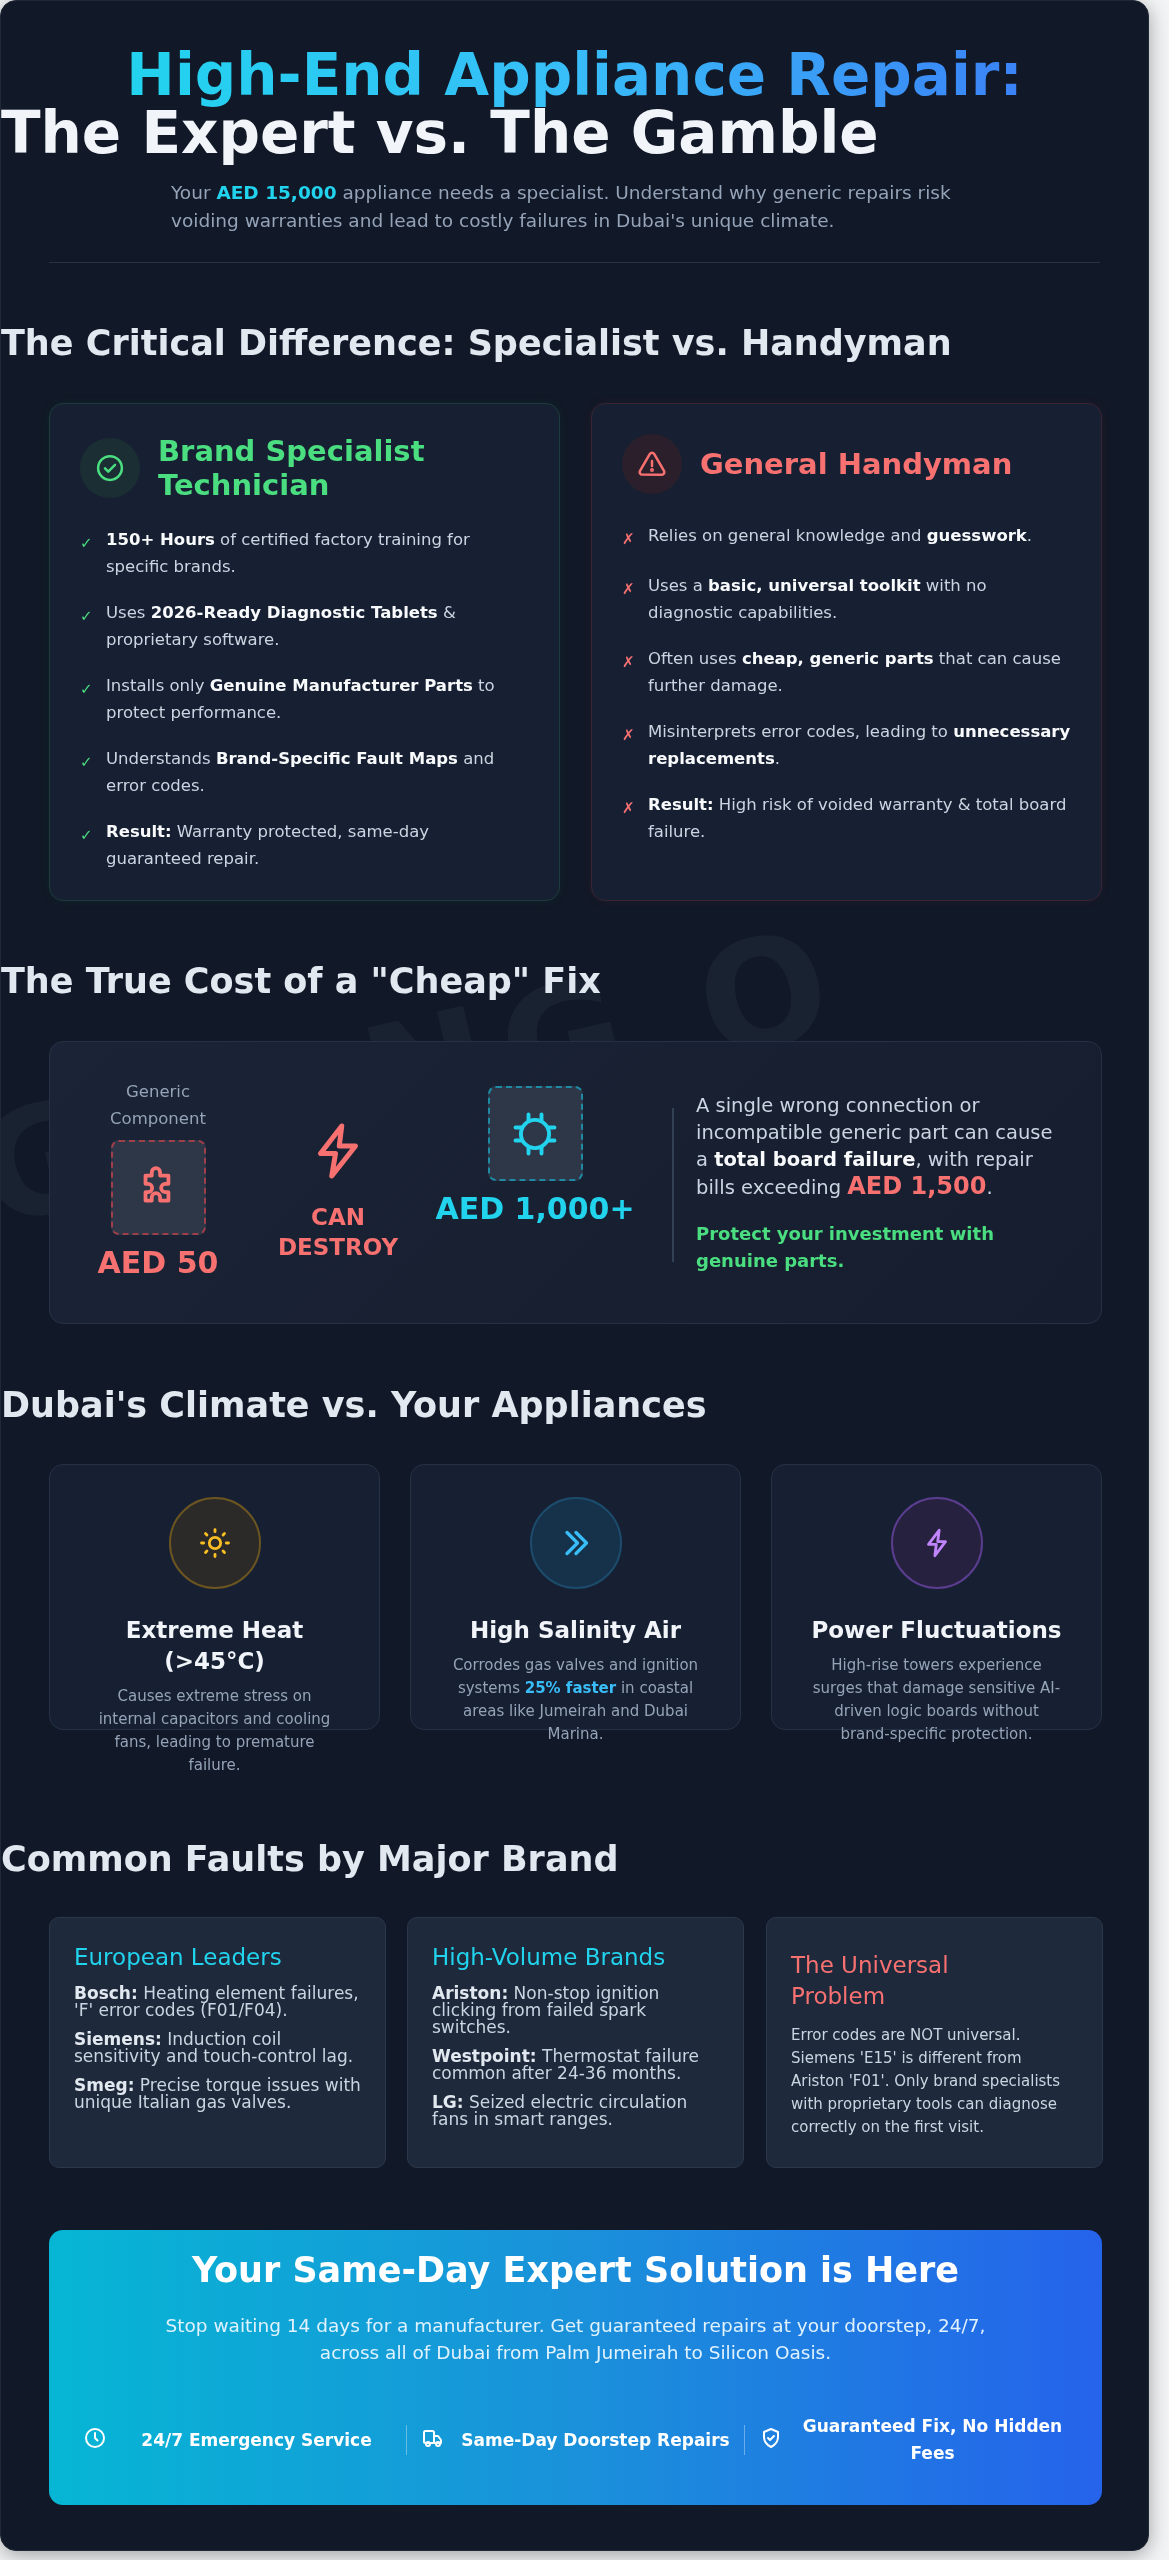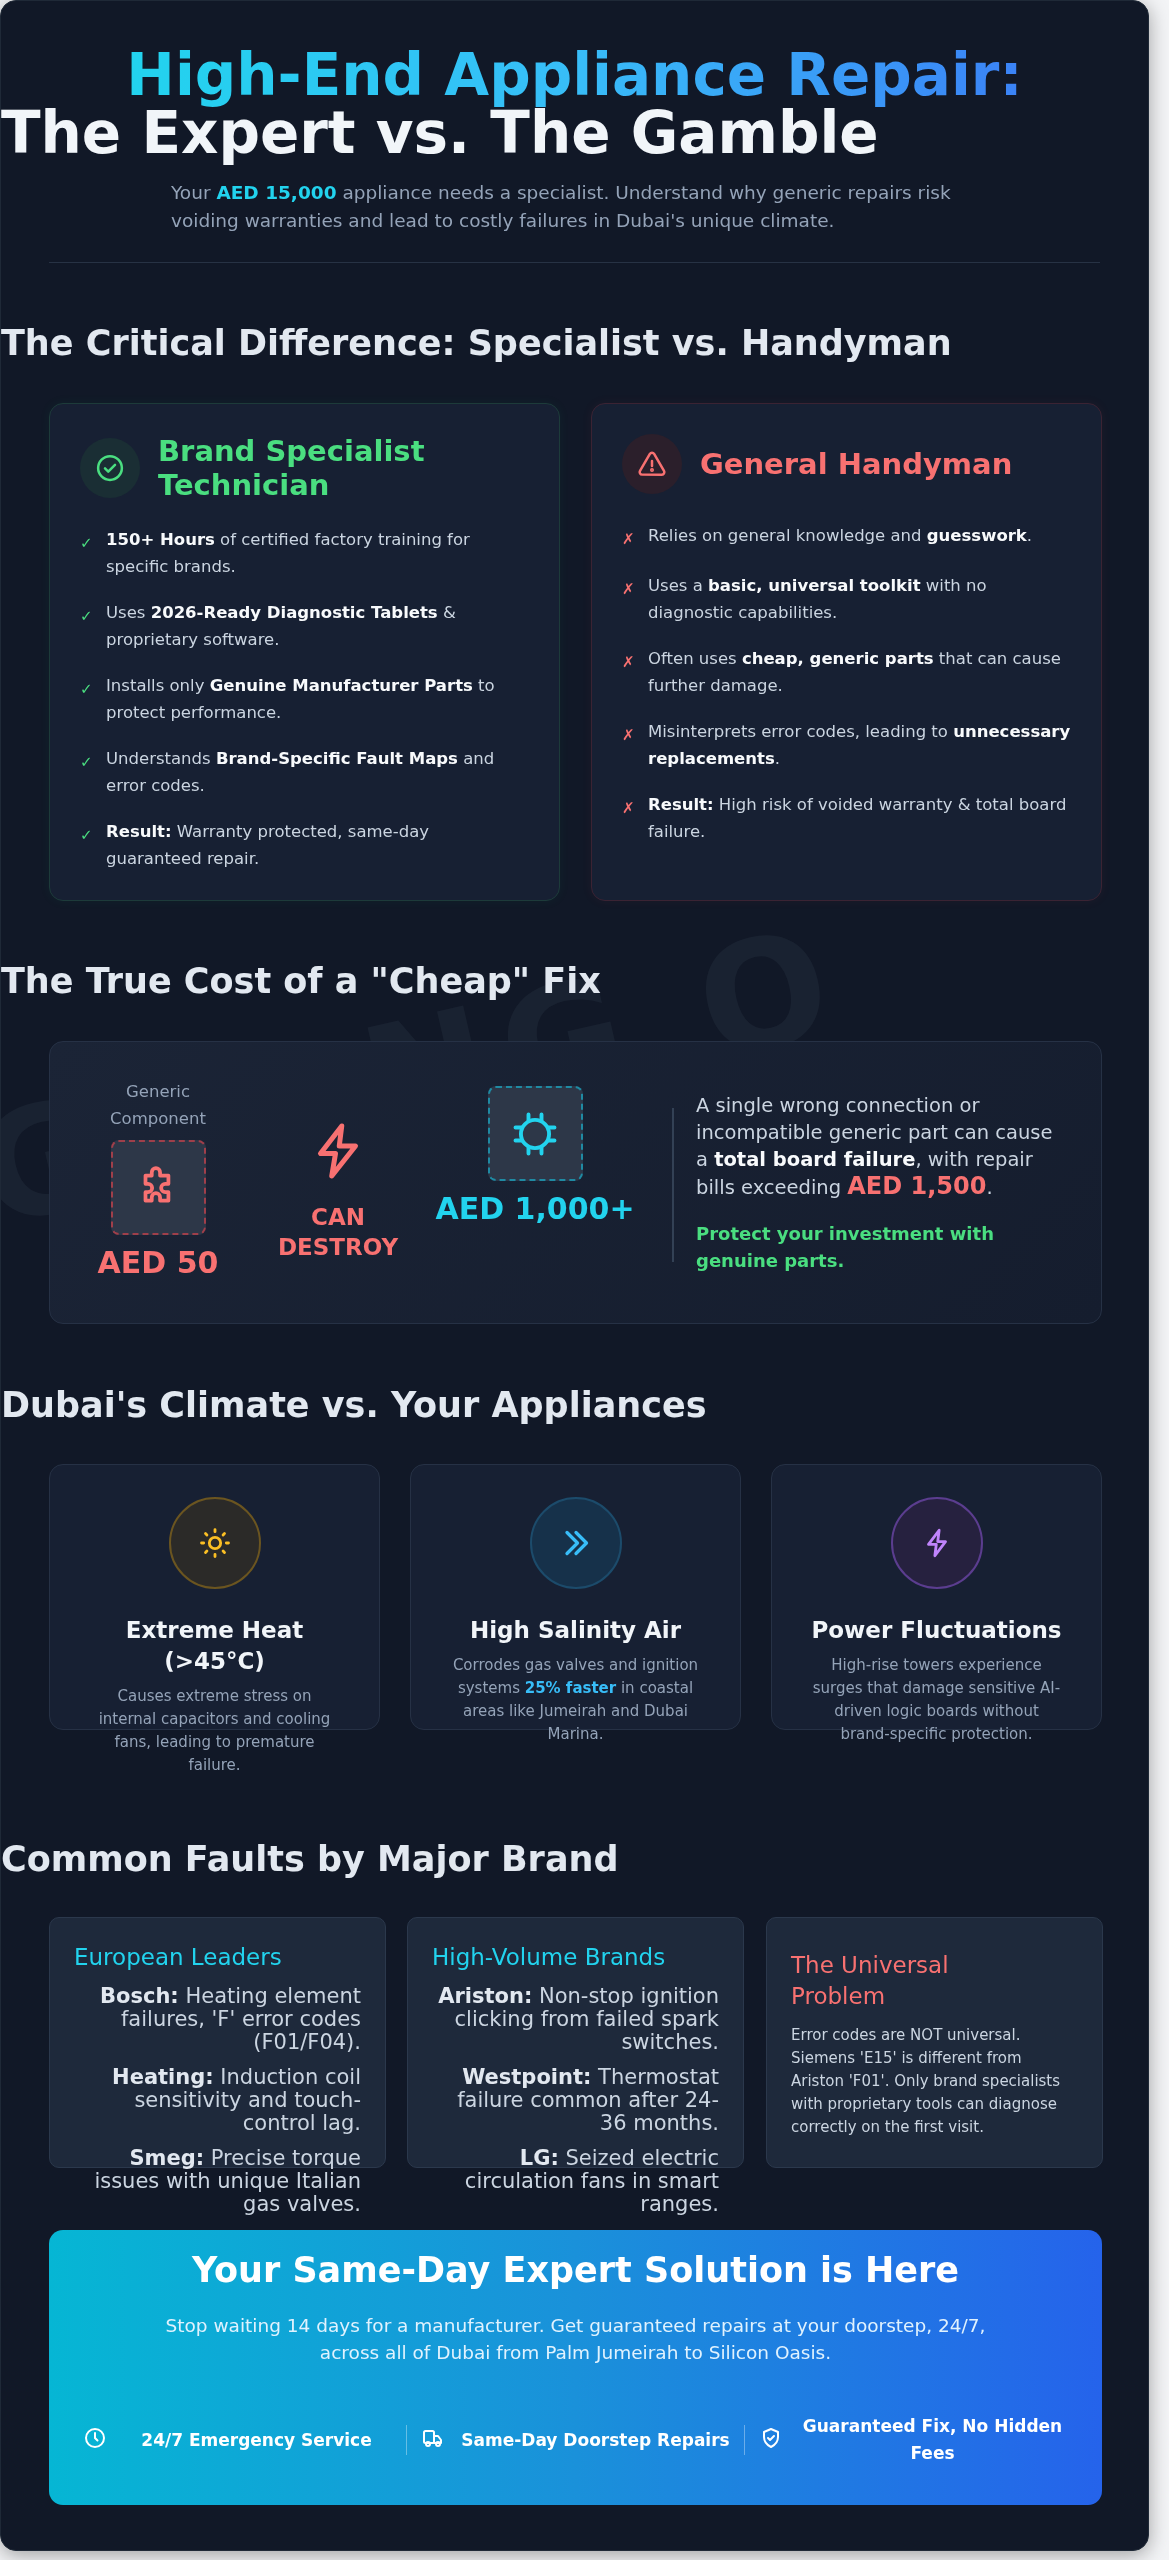--- a/index.html
+++ b/index.html
@@ -82,21 +82,21 @@
   .climate-desc { font-size: 15px; line-height: 23px; color: #94a3b8; margin-top: 8px; padding: 0 38px; }
   .climate-desc b { color: #38bdf8; }
 
   .fault-card {
     top: 1916px; width: 337px; height: 251px; border-radius: 10px; background: #1e293b;
     border: 1px solid #2b384c; padding: 24px 24px;
   }
   .fault-title { font-size: 23px; font-weight: 400; line-height: 31px; margin-bottom: 12px; }
   .ft-cyan { color: #22d3ee; }
   .ft-red { color: #f87171; }
-  .fault-item { font-size: 21px; line-height: 23px; color: #cbd5e1; margin-bottom: 12px; text-align: right; }
+  .fault-item { font-size: 17px; line-height: 17px; color: #cbd5e1; margin-bottom: 12px; }
   .fault-item b { color: #e2e8f0; }
   .fault-desc { font-size: 15px; line-height: 23px; color: #cbd5e1; }
 
   .cta {
     top: 2229px; left: 48px; width: 1053px; height: 275px; border-radius: 14px;
     background: linear-gradient(90deg, #06b6d4 0%, #1a91da 50%, #2563eb 100%); text-align: center; color: #fff;
   }
   .cta-title { font-size: 35px; font-weight: 700; margin-top: 18px; line-height: 44px; }
   .cta-desc { font-size: 18.5px; line-height: 27px; color: #e0f2fe; margin-top: 20px; padding: 0 100px; }
   .cta-features { position: absolute; left: 20px; right: 20px; top: 183px; display: flex; align-items: center; }
@@ -254,21 +254,21 @@
     </div>
     <div class="climate-title">Power Fluctuations</div>
     <div class="climate-desc">High-rise towers experience surges that damage sensitive AI-driven logic boards without brand-specific protection.</div>
   </div>
 
   <h2 class="abs center h2" style="top:1836px">Common Faults by Major Brand</h2>
 
   <div class="abs fault-card" style="left:48px;">
     <div class="fault-title ft-cyan">European Leaders</div>
     <p class="fault-item"><b>Bosch:</b><span> Heating element failures, 'F' error codes (F01/F04).</span></p>
-    <p class="fault-item"><b>Heating:</b><span> Induction coil sensitivity and touch-control lag.</span></p>
+    <p class="fault-item"><b>Siemens:</b><span> Induction coil sensitivity and touch-control lag.</span></p>
     <p class="fault-item"><b>Smeg:</b><span> Precise torque issues with unique Italian gas valves.</span></p>
   </div>
 
   <div class="abs fault-card" style="left:406px;">
     <div class="fault-title ft-cyan">High-Volume Brands</div>
     <p class="fault-item"><b>Ariston:</b><span> Non-stop ignition clicking from failed spark switches.</span></p>
     <p class="fault-item"><b>Westpoint:</b><span> Thermostat failure common after 24-36 months.</span></p>
     <p class="fault-item"><b>LG:</b><span> Seized electric circulation fans in smart ranges.</span></p>
   </div>
 

